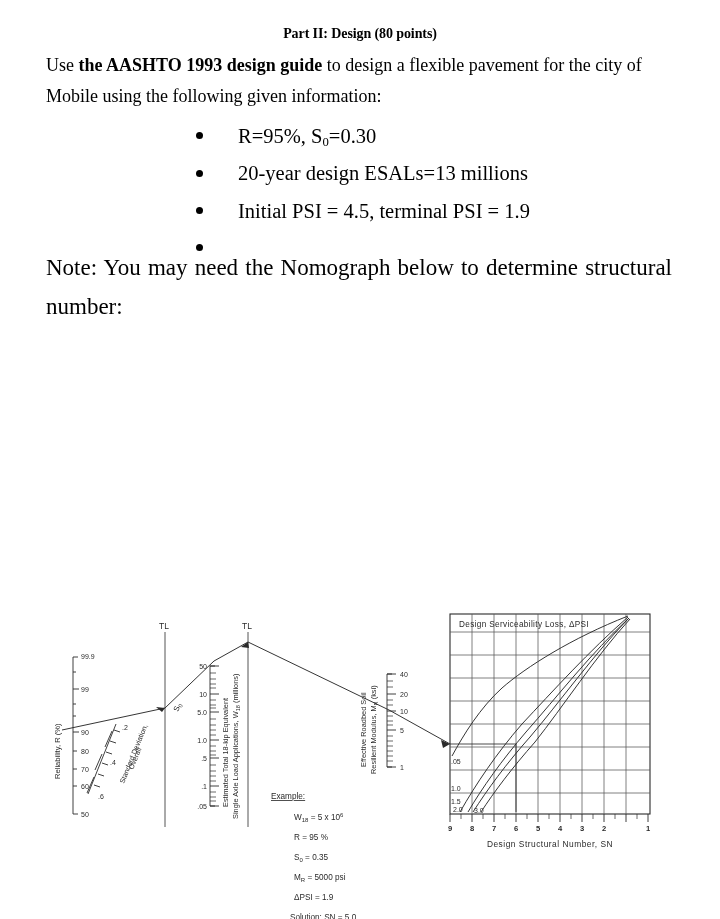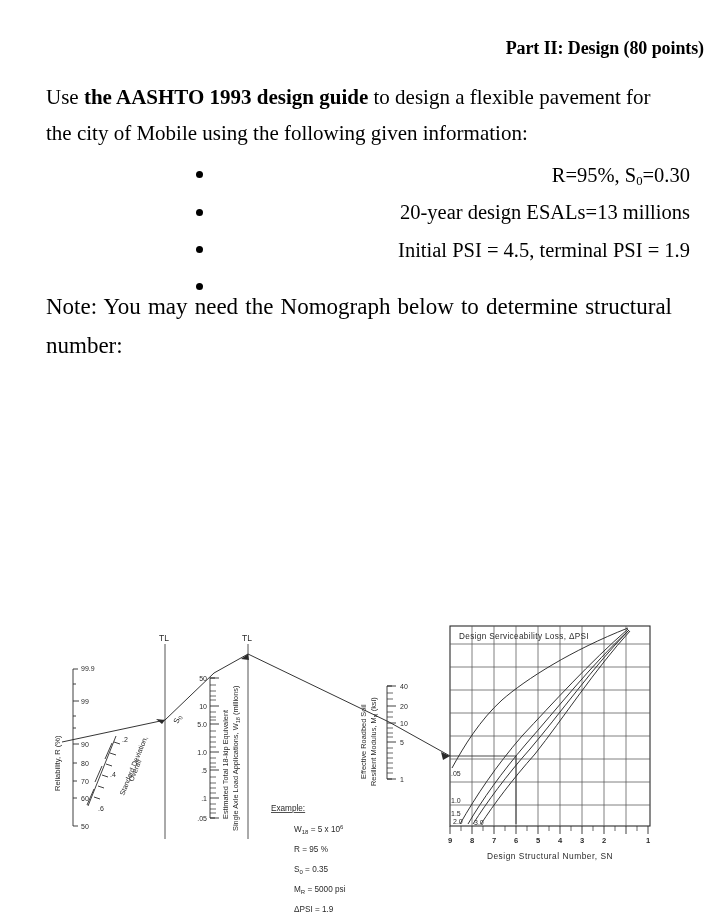--- a/index.html
+++ b/index.html
@@ -19,42 +19,41 @@
   .page {
     width: 720px;
     height: 919px;
     position: relative;
     box-sizing: border-box;
     padding: 0;
   }
 
   
   .doc-title {
-    text-align: right;
+    text-align: center;
     font-weight: bold;
-    font-size: 18px;
+    font-size: 14px;
     line-height: 1.15;
-    margin: 16px;
+    margin: 4px;
     padding-top: 22px;
     letter-spacing: -0.1px;
   }
   .body-para {
-    font-size: 21px;
+    font-size: 18px;
     line-height: 1.72;
     margin: 0;
     padding: 4px 44px 0 46px;
     text-align: left;
   }
   .body-para b { font-weight: bold; }
 
   .bullet-list {
     list-style: none;
     margin: 0;
     padding: 6px 0 0 0;
-    text-align: right;
   }
   .bullet-list li {
     position: relative;
     font-size: 20.5px;
     line-height: 1.82;
     padding-left: 238px;
     padding-right: 30px;
     text-indent: 0;
   }
   .bullet-list li .dot {

